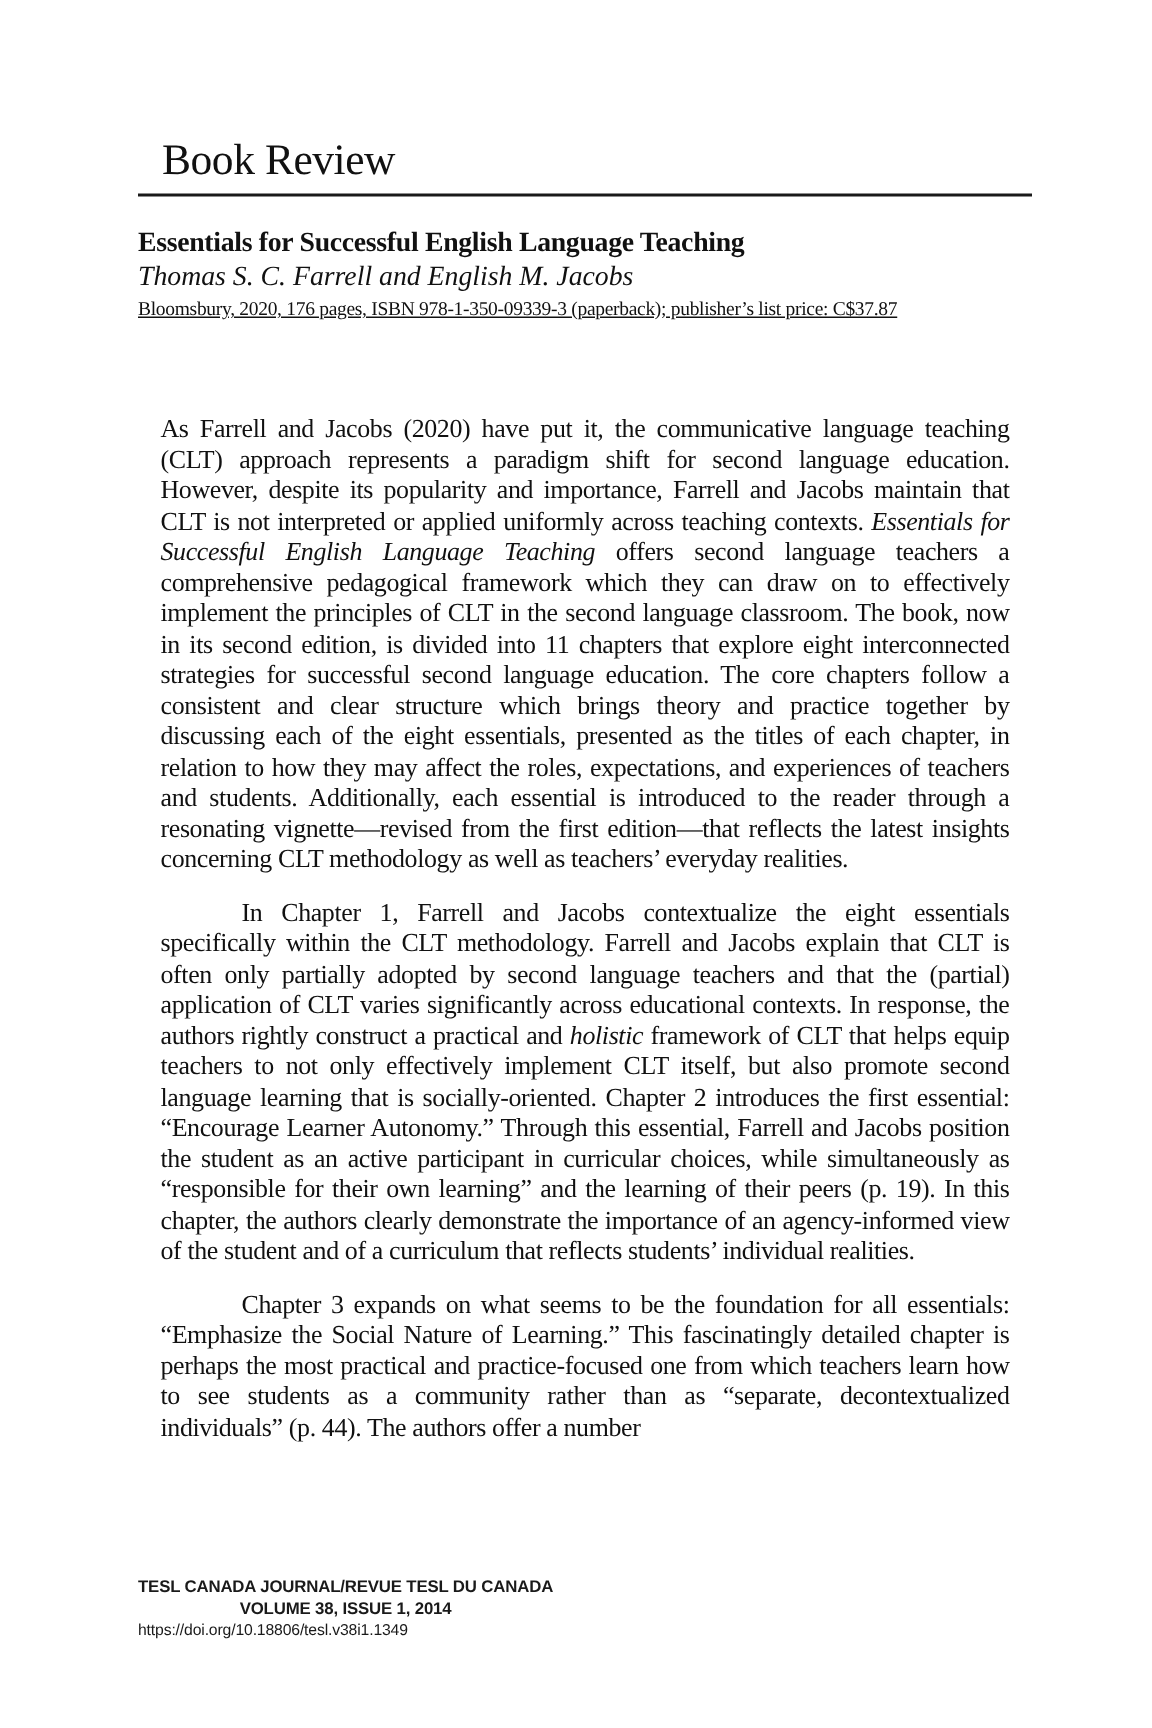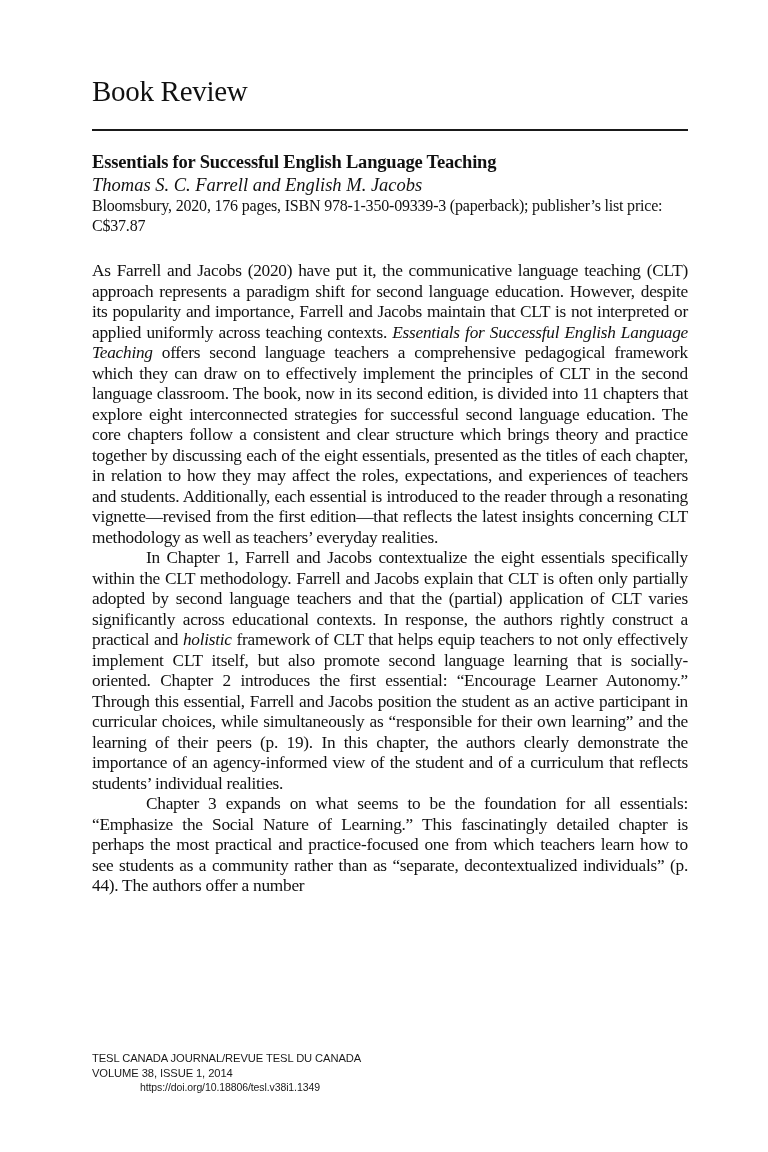--- a/index.html
+++ b/index.html
@@ -21,21 +21,21 @@
       top: 0;
       width: 596px;
     }
     .section-heading {
       position: absolute;
       top: 73px;
       left: 0;
       font-size: 29px;
       font-weight: normal;
       letter-spacing: -0.3px;
-      margin: 0;
+      margin: 16px;
       line-height: 36px;
       white-space: nowrap;
     }
     .rule {
       position: absolute;
       top: 129px;
       left: 0;
       width: 596px;
       height: 2px;
       background: #1a1a1a;
@@ -55,61 +55,62 @@
       white-space: nowrap;
     }
     .book-authors {
       font-style: italic;
       font-size: 18.5px;
       line-height: 22px;
       margin: 0;
       white-space: nowrap;
     }
     .book-info {
-      font-size: 16px;
+      font-size: 13px;
       line-height: 20px;
       margin: 0;
       letter-spacing: -0.2px;
+      text-decoration: underline;
     }
     .body-text {
       position: absolute;
       top: 261px;
       left: 0;
       width: 596px;
       font-size: 17.3px;
       line-height: 20.5px;
       text-align: justify;
       letter-spacing: -0.25px;
     }
     .body-text p {
-      margin: 0;
+      margin: 15px;
     }
     .body-text p.indent {
       text-indent: 54px;
     }
     .footer {
       position: absolute;
       top: 1051px;
       left: 0;
       font-family: "Liberation Sans", "DejaVu Sans", sans-serif;
       font-size: 11.2px;
       line-height: 14.5px;
       color: #1a1a1a;
       letter-spacing: -0.1px;
     }
     .footer .journal, .footer .volume {
-      font-weight: normal;
+      font-weight: bold;
+      text-align: center;
     }
     .footer .doi {
       font-size: 10.5px;
     }
     a.doi-link {
       color: #1a1a1a;
       text-decoration: none;
-      margin-left: 48px;
     }
   </style>
 </head>
 <body>
 
 <div class="page">
 
   <h1 class="section-heading">Book Review</h1>
 
   <div class="rule"></div>

